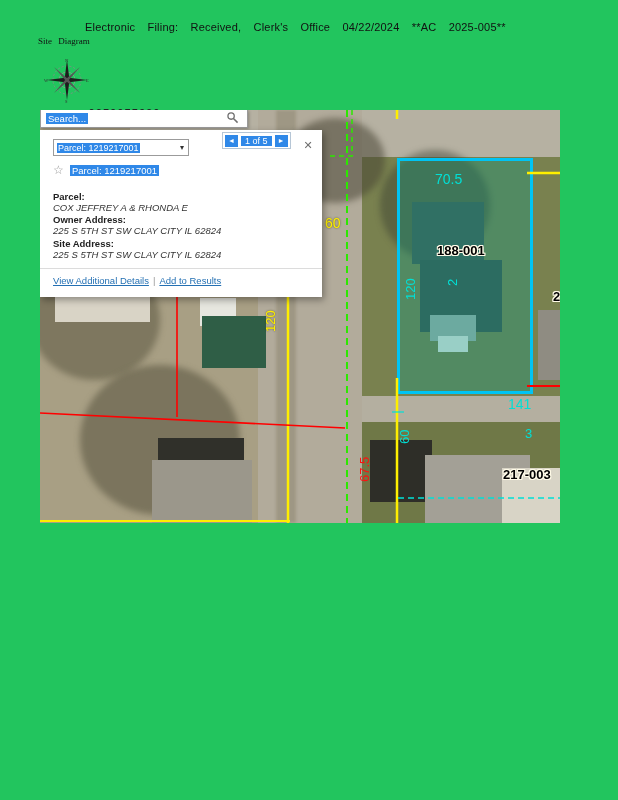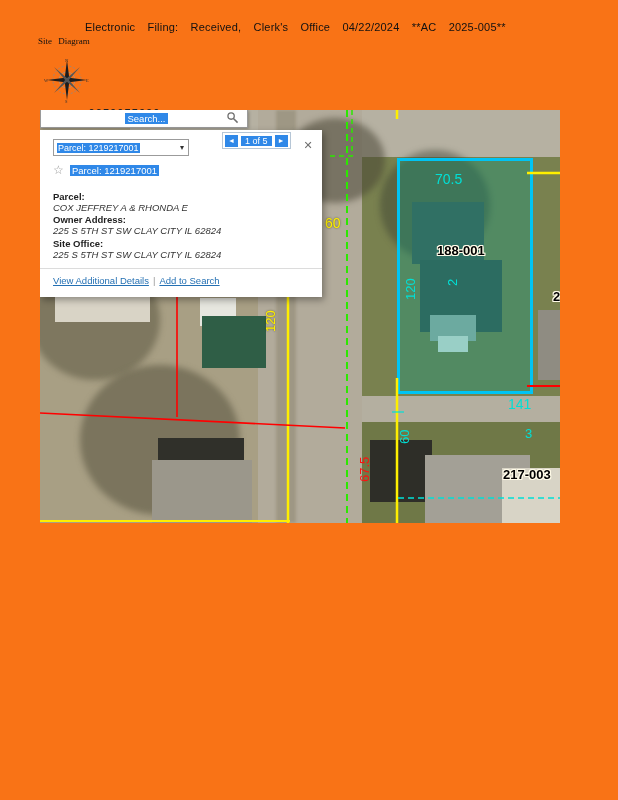--- a/index.html
+++ b/index.html
@@ -1,16 +1,16 @@
 <!DOCTYPE html>
 <html><head>
 <meta charset="utf-8">
 <style>
   html,body{margin:0;padding:0;background:#fff;}
-  .page{position:relative;width:618px;height:800px;background:#f97316;overflow:hidden;
+  .page{position:relative;width:618px;height:800px;background:#22c55e;overflow:hidden;
         font-family:"Liberation Sans",sans-serif;color:#1a1a1a;}
   
   .filing-line{position:absolute;left:85px;top:21px;font-size:11px;color:#111;
                word-spacing:9px;letter-spacing:.2px;}
   .site-diagram{position:absolute;left:38px;top:36px;font-family:"Liberation Serif",serif;
                 font-weight:normal;font-size:9px;color:#111;word-spacing:4px;}
   .pin{position:absolute;left:88px;top:108px;font-family:Liberation Mono, monospace;
        font-size:12px;color:#222;}
   .compass{position:absolute;left:44px;top:57px;}
   
@@ -30,21 +30,21 @@
   .cyan{color:#00e0d6;}
   .yellow{color:#ffef00;text-shadow:0 0 2px rgba(60,60,0,.8);}
   .red-lbl{color:#ff1010;}
   .halo{color:#000;font-weight:bold;
         text-shadow:-1px -1px 0 #fffbe8,1px -1px 0 #fffbe8,-1px 1px 0 #fffbe8,1px 1px 0 #fffbe8,
                     0 -1px 0 #fffbe8,0 1px 0 #fffbe8,-1px 0 0 #fffbe8,1px 0 0 #fffbe8;}
   .vert{transform:rotate(-90deg);transform-origin:0 0;}
   
   .searchbox{position:absolute;left:0;top:0;width:206px;height:17px;background:#fff;z-index:8;
              border:1px solid #9a9a9a;border-top:none;box-shadow:1px 1px 3px rgba(0,0,0,.25);
-             display:flex;align-items:center;justify-content:center;}
+             display:flex;align-items:center;}
   .searchbox .val{margin-left:5px;font-size:9.5px;background:#2f88e8;color:#fff;padding:0 2px;}
   .mag{position:absolute;right:8px;top:1px;width:13px;height:13px;}
   
   .popup{position:absolute;left:0;top:20px;width:282px;height:167px;background:#fff;z-index:9;
          box-shadow:2px 3px 7px rgba(0,0,0,.35);font-size:9.5px;}
   .dropdown{position:absolute;left:13px;top:9px;width:134px;height:15px;border:1px solid #9b9b9b;
             background:#fff;display:flex;align-items:center;justify-content:space-between;}
   .dropdown .dval{margin-left:3px;background:#2f88e8;color:#fff;font-size:9px;padding:0 1px;}
   .dropdown .caret{color:#333;font-size:8px;margin-right:4px;}
   .pager{position:absolute;left:182px;top:2px;height:15px;border:1px solid #b6c6d6;
@@ -167,23 +167,23 @@
       </div>
       <div class="close">✕</div>
 
       <div class="star">☆</div>
       <div class="selres">Parcel: 1219217001</div>
 
       <div class="fld" style="top:61px;">Parcel:</div>
       <div class="fval" style="top:72px;">COX JEFFREY A &amp; RHONDA E</div>
       <div class="fld" style="top:84px;">Owner Address:</div>
       <div class="fval" style="top:95px;">225 S 5TH ST SW CLAY CITY IL 62824</div>
-      <div class="fld" style="top:108px;">Site Office:</div>
+      <div class="fld" style="top:108px;">Site Address:</div>
       <div class="fval" style="top:119px;">225 S 5TH ST SW CLAY CITY IL 62824</div>
 
       <div class="pdivider"></div>
       <div class="plinks">
-        <a>View Additional Details</a><span class="lsep">|</span><a>Add to Search</a>
+        <a>View Additional Details</a><span class="lsep">|</span><a>Add to Results</a>
       </div>
     </div>
 
   </div>
 </div>
 
 </body></html>

